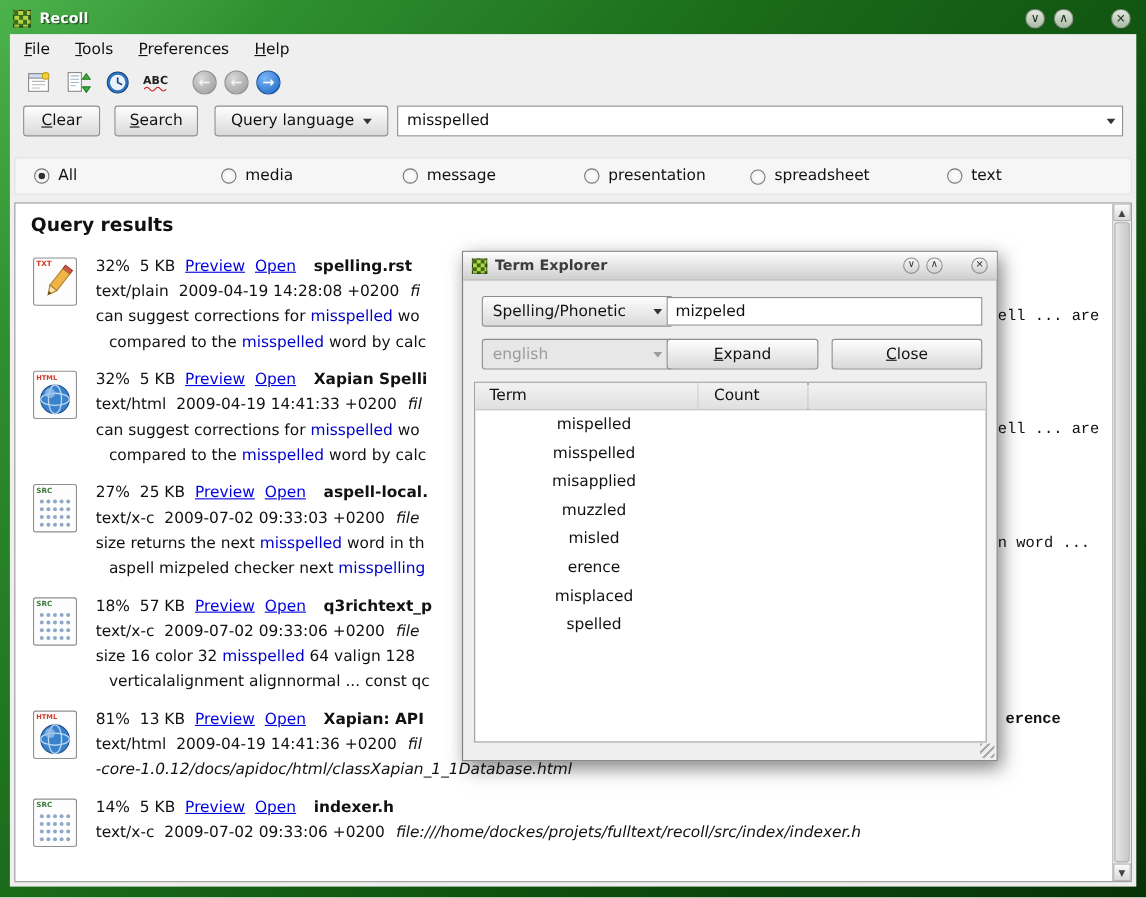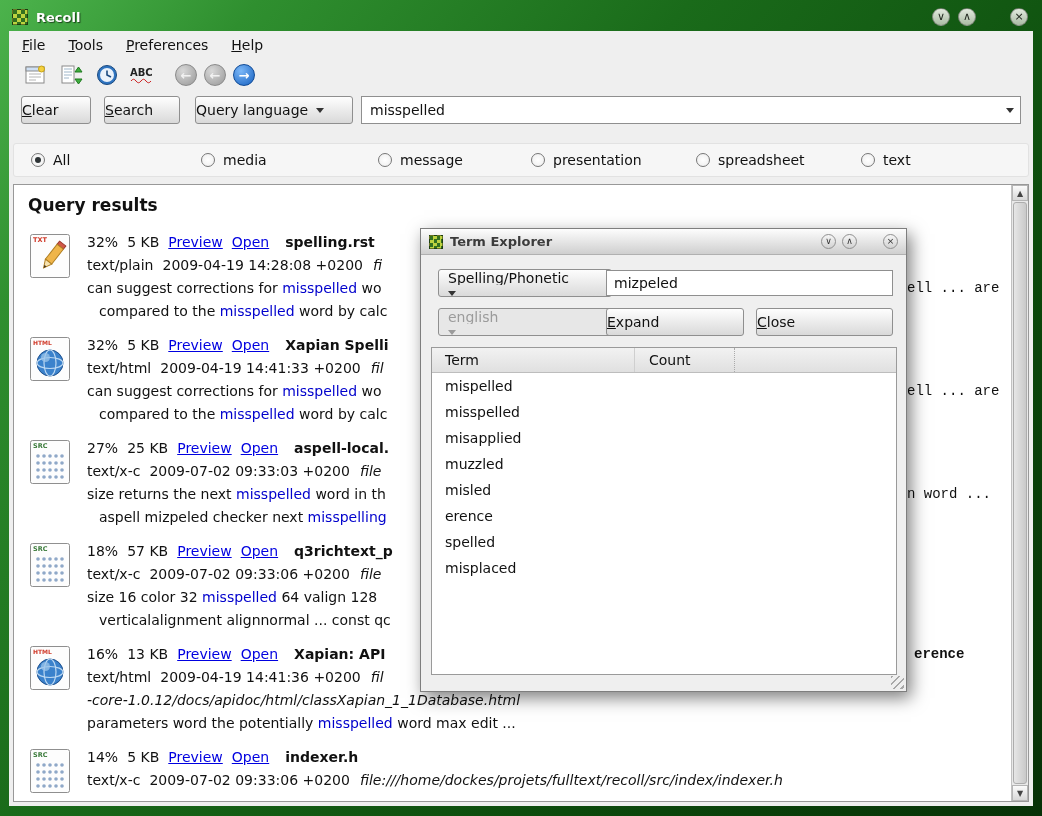--- a/index.html
+++ b/index.html
@@ -26,21 +26,21 @@
   .accel::first-letter{text-decoration:underline;}
   .toolbar{position:absolute;top:27px;left:0;right:0;height:34px;display:flex;align-items:center;gap:9px;padding-left:12px;}
   .ticon{width:27px;height:26px;display:flex;align-items:center;justify-content:center;cursor:pointer;}
   .tnav{display:flex;gap:7px;margin-left:10px;align-items:center;}
   .nav{width:22px;height:22px;border-radius:50%;color:#fff;font-size:13px;font-weight:bold;display:flex;align-items:center;justify-content:center;cursor:pointer;}
   .nav.dis{background:radial-gradient(circle at 35% 30%,#d8d8d8,#989898);border:1px solid #8a8a8a;color:#f2f2f2;}
   .nav.act{background:radial-gradient(circle at 35% 30%,#7cb8f8,#1560c0);border:1px solid #0f4a96;}
   
   .searchrow{position:absolute;top:61px;left:0;right:0;height:37px;}
   .btn{position:absolute;height:28px;border:1px solid #8f8f8f;border-radius:3px;
-    background:linear-gradient(#fefefe,#d9d9d9);display:flex;align-items:center;
+    background:linear-gradient(#fefefe,#d9d9d9);display:flex;align-items:center;justify-content:center;
     font-family:inherit;font-size:14px;color:#111;cursor:pointer;}
   #btn-clear{left:12px;width:70px;top:4px;}
   #btn-search{left:95px;width:76px;top:4px;}
   #btn-qlang{left:186px;width:158px;top:4px;gap:8px;}
   .dd-arrow{width:0;height:0;border-left:4px solid transparent;border-right:4px solid transparent;border-top:5px solid #333;}
   .dd-arrow.dim{border-top-color:#9b9b9b;}
   .search-combo{position:absolute;left:352px;right:12px;top:4px;height:28px;border:1px solid #8f8f8f;background:#fff;display:flex;align-items:center;}
   .search-combo input{flex:1;border:none;outline:none;font:14px "DejaVu Sans","Liberation Sans",sans-serif;padding:0 8px;background:transparent;color:#111;}
   .combo-btn{width:20px;height:100%;display:flex;align-items:center;justify-content:center;cursor:pointer;}
   
@@ -80,33 +80,33 @@
     border:1px solid #7e7e7e;box-shadow:4px 6px 16px rgba(0,0,0,.5);z-index:50;}
   .dlg-title{height:26px;background:linear-gradient(#fdfdfd,#cfcfcf);border-bottom:1px solid #b0b0b0;
     display:flex;align-items:center;gap:7px;padding:0 8px;}
   .dlg-title .app-icon{width:14px;height:14px;background-size:7px 7px;}
   .dlg-title-text{font-weight:bold;font-size:13px;color:#3c3c3c;flex:1;}
   .dbtns{display:flex;gap:6px;align-items:center;}
   .dbtn{width:15px;height:15px;border-radius:50%;border:1px solid #909090;background:linear-gradient(#f6f6f6,#d2d2d2);
     color:#333;font-size:9px;line-height:13px;text-align:center;cursor:pointer;}
   .dbtn.close{margin-left:20px;}
   .dcombo{position:absolute;left:17px;width:174px;height:28px;border:1px solid #8f8f8f;border-radius:3px;
-    background:linear-gradient(#fdfdfd,#dadada);display:flex;align-items:flex-start;padding:0 9px;gap:6px;cursor:pointer;flex-direction:column;}
+    background:linear-gradient(#fdfdfd,#dadada);display:flex;align-items:center;padding:0 9px;gap:6px;cursor:pointer;}
   #dcombo-mode{top:40px;}
   #dcombo-lang{top:79px;color:#9b9b9b;background:#e7e7e7;}
   .dcombo .lbl{flex:1;white-space:nowrap;overflow:hidden;}
   .dinput{position:absolute;left:185px;top:41px;width:287px;height:26px;border:1px solid #8f8f8f;background:#fff;
     padding:0 7px;font:14px "DejaVu Sans","Liberation Sans",sans-serif;color:#111;}
   #btn-expand{left:185px;top:79px;width:138px;}
   #btn-close{left:335px;top:79px;width:137px;}
   .dtable{position:absolute;left:10px;top:118px;width:466px;bottom:16px;border:1px solid #9a9a9a;background:#fff;overflow:hidden;}
   .dthead{height:25px;background:linear-gradient(#f2f2f2,#e0e0e0);border-bottom:1px solid #bdbdbd;display:flex;align-items:flex-end;font-size:14px;}
   .th1{width:203px;padding-left:13px;border-right:1px solid #cfcfcf;height:100%;display:flex;align-items:center;}
   .th2{width:100px;padding-left:14px;border-right:1px dotted #aaa;height:100%;display:flex;align-items:center;}
-  .trow{display:flex;height:26px;line-height:26px;cursor:default;}
+  .trow{display:flex;height:26px;line-height:26px;cursor:default;text-align:center;}
   .tc1{width:203px;padding-left:13px;}
   .tc2{padding-left:14px;}
   .grip{position:absolute;right:2px;bottom:2px;width:13px;height:13px;cursor:nwse-resize;
     background:repeating-linear-gradient(135deg,#a8a8a8 0 2px,transparent 2px 5px);}
 </style>
 </head>
 <body>
 
 <div class="canvas">
 
@@ -188,29 +188,29 @@
 
     <div class="filterrow">
         <span class="filter" style="left: 17px;">
           <span class="radio sel"></span>
           <span>All</span>
         </span>
         <span class="filter" style="left: 187px;">
           <span class="radio"></span>
           <span>media</span>
         </span>
-        <span class="filter" style="left: 364px; justify-content: space-between;">
+        <span class="filter" style="left: 352px; justify-content: space-between;">
           <span class="radio"></span>
           <span>message</span>
         </span>
         <span class="filter" style="left: 517px;">
           <span class="radio"></span>
           <span>presentation</span>
         </span>
-        <span class="filter" style="left: 682px;">
+        <span class="filter" style="left: 668px; align-items: flex-end;">
           <span class="radio"></span>
           <span>spreadsheet</span>
         </span>
         <span class="filter" style="left: 847px;">
           <span class="radio"></span>
           <span>text</span>
         </span>
       </div>
 
     <div class="results">
@@ -319,24 +319,23 @@
           <div class="result">
             <span class="ricon"><svg width="42" height="46" viewBox="0 0 42 46">
                 <rect x="1.5" y="1.5" width="39" height="43" rx="2" fill="#fdfdfd" stroke="#8f8f8f"></rect>
                 <text x="4" y="9" font-size="6" font-weight="bold" fill="#d03a2a">HTML</text>
                 <circle cx="21" cy="27" r="13" fill="#3b82cc" stroke="#1d4f8c"></circle>
                 <ellipse cx="21" cy="27" rx="6" ry="13" fill="none" stroke="#bcd8f2" stroke-width="1.2"></ellipse>
                 <ellipse cx="21" cy="27" rx="13" ry="5.5" fill="none" stroke="#bcd8f2" stroke-width="1.2"></ellipse>
                 <circle cx="16.5" cy="21.5" r="4.5" fill="#9cc4ea" opacity=".75"></circle>
               </svg></span>
             <div class="rbody">
-              <div class="rline l1"><span class="pct">16%</span><span class="fsize">13 KB</span><span class="link">Preview</span><span class="link">Open</span><span class="rtitle">Xapian: API</span><span class="rtitle frag">erence</span></div>
+              <div class="rline l1"><span class="pct">81%</span><span class="fsize">13 KB</span><span class="link">Preview</span><span class="link">Open</span><span class="rtitle">Xapian: API</span><span class="rtitle frag">erence</span></div>
               <div class="rline meta"><span class="mime">text/html</span><span class="date">2009-04-19 14:41:36 +0200</span><span class="url">fil</span></div>
               <div class="rline snip url"><span>-core-1.0.12/docs/apidoc/html/classXapian_1_1Database.html</span></div>
-              <div class="rline snip"><span>parameters word the potentially </span><span class="term">misspelled</span><span> word max edit ...</span></div>
             </div>
           </div>
           <div class="result">
             <span class="ricon"><svg width="42" height="46" viewBox="0 0 42 46">
                 <rect x="1.5" y="1.5" width="39" height="43" rx="2" fill="#fdfdfd" stroke="#8f8f8f"></rect>
                 <text x="4" y="9" font-size="6.5" font-weight="bold" fill="#3a7a3a">SRC</text>
                 <circle cx="9" cy="17" r="1.8" fill="#8fa8c8"></circle>
                 <circle cx="15" cy="17" r="1.8" fill="#8fa8c8"></circle>
                 <circle cx="21" cy="17" r="1.8" fill="#8fa8c8"></circle>
                 <circle cx="27" cy="17" r="1.8" fill="#8fa8c8"></circle>
@@ -420,24 +419,24 @@
           </div>
           <div class="trow">
             <span class="tc1">misled</span>
             <span class="tc2"></span>
           </div>
           <div class="trow">
             <span class="tc1">erence</span>
             <span class="tc2"></span>
           </div>
           <div class="trow">
+            <span class="tc1">misplaced</span>
+            <span class="tc2"></span>
+          </div>
+          <div class="trow">
             <span class="tc1">spelled</span>
-            <span class="tc2"></span>
-          </div>
-          <div class="trow">
-            <span class="tc1">misplaced</span>
             <span class="tc2"></span>
           </div>
         </div>
     </div>
     <span class="grip"></span>
   </div>
 </div>
 
 </body></html>

